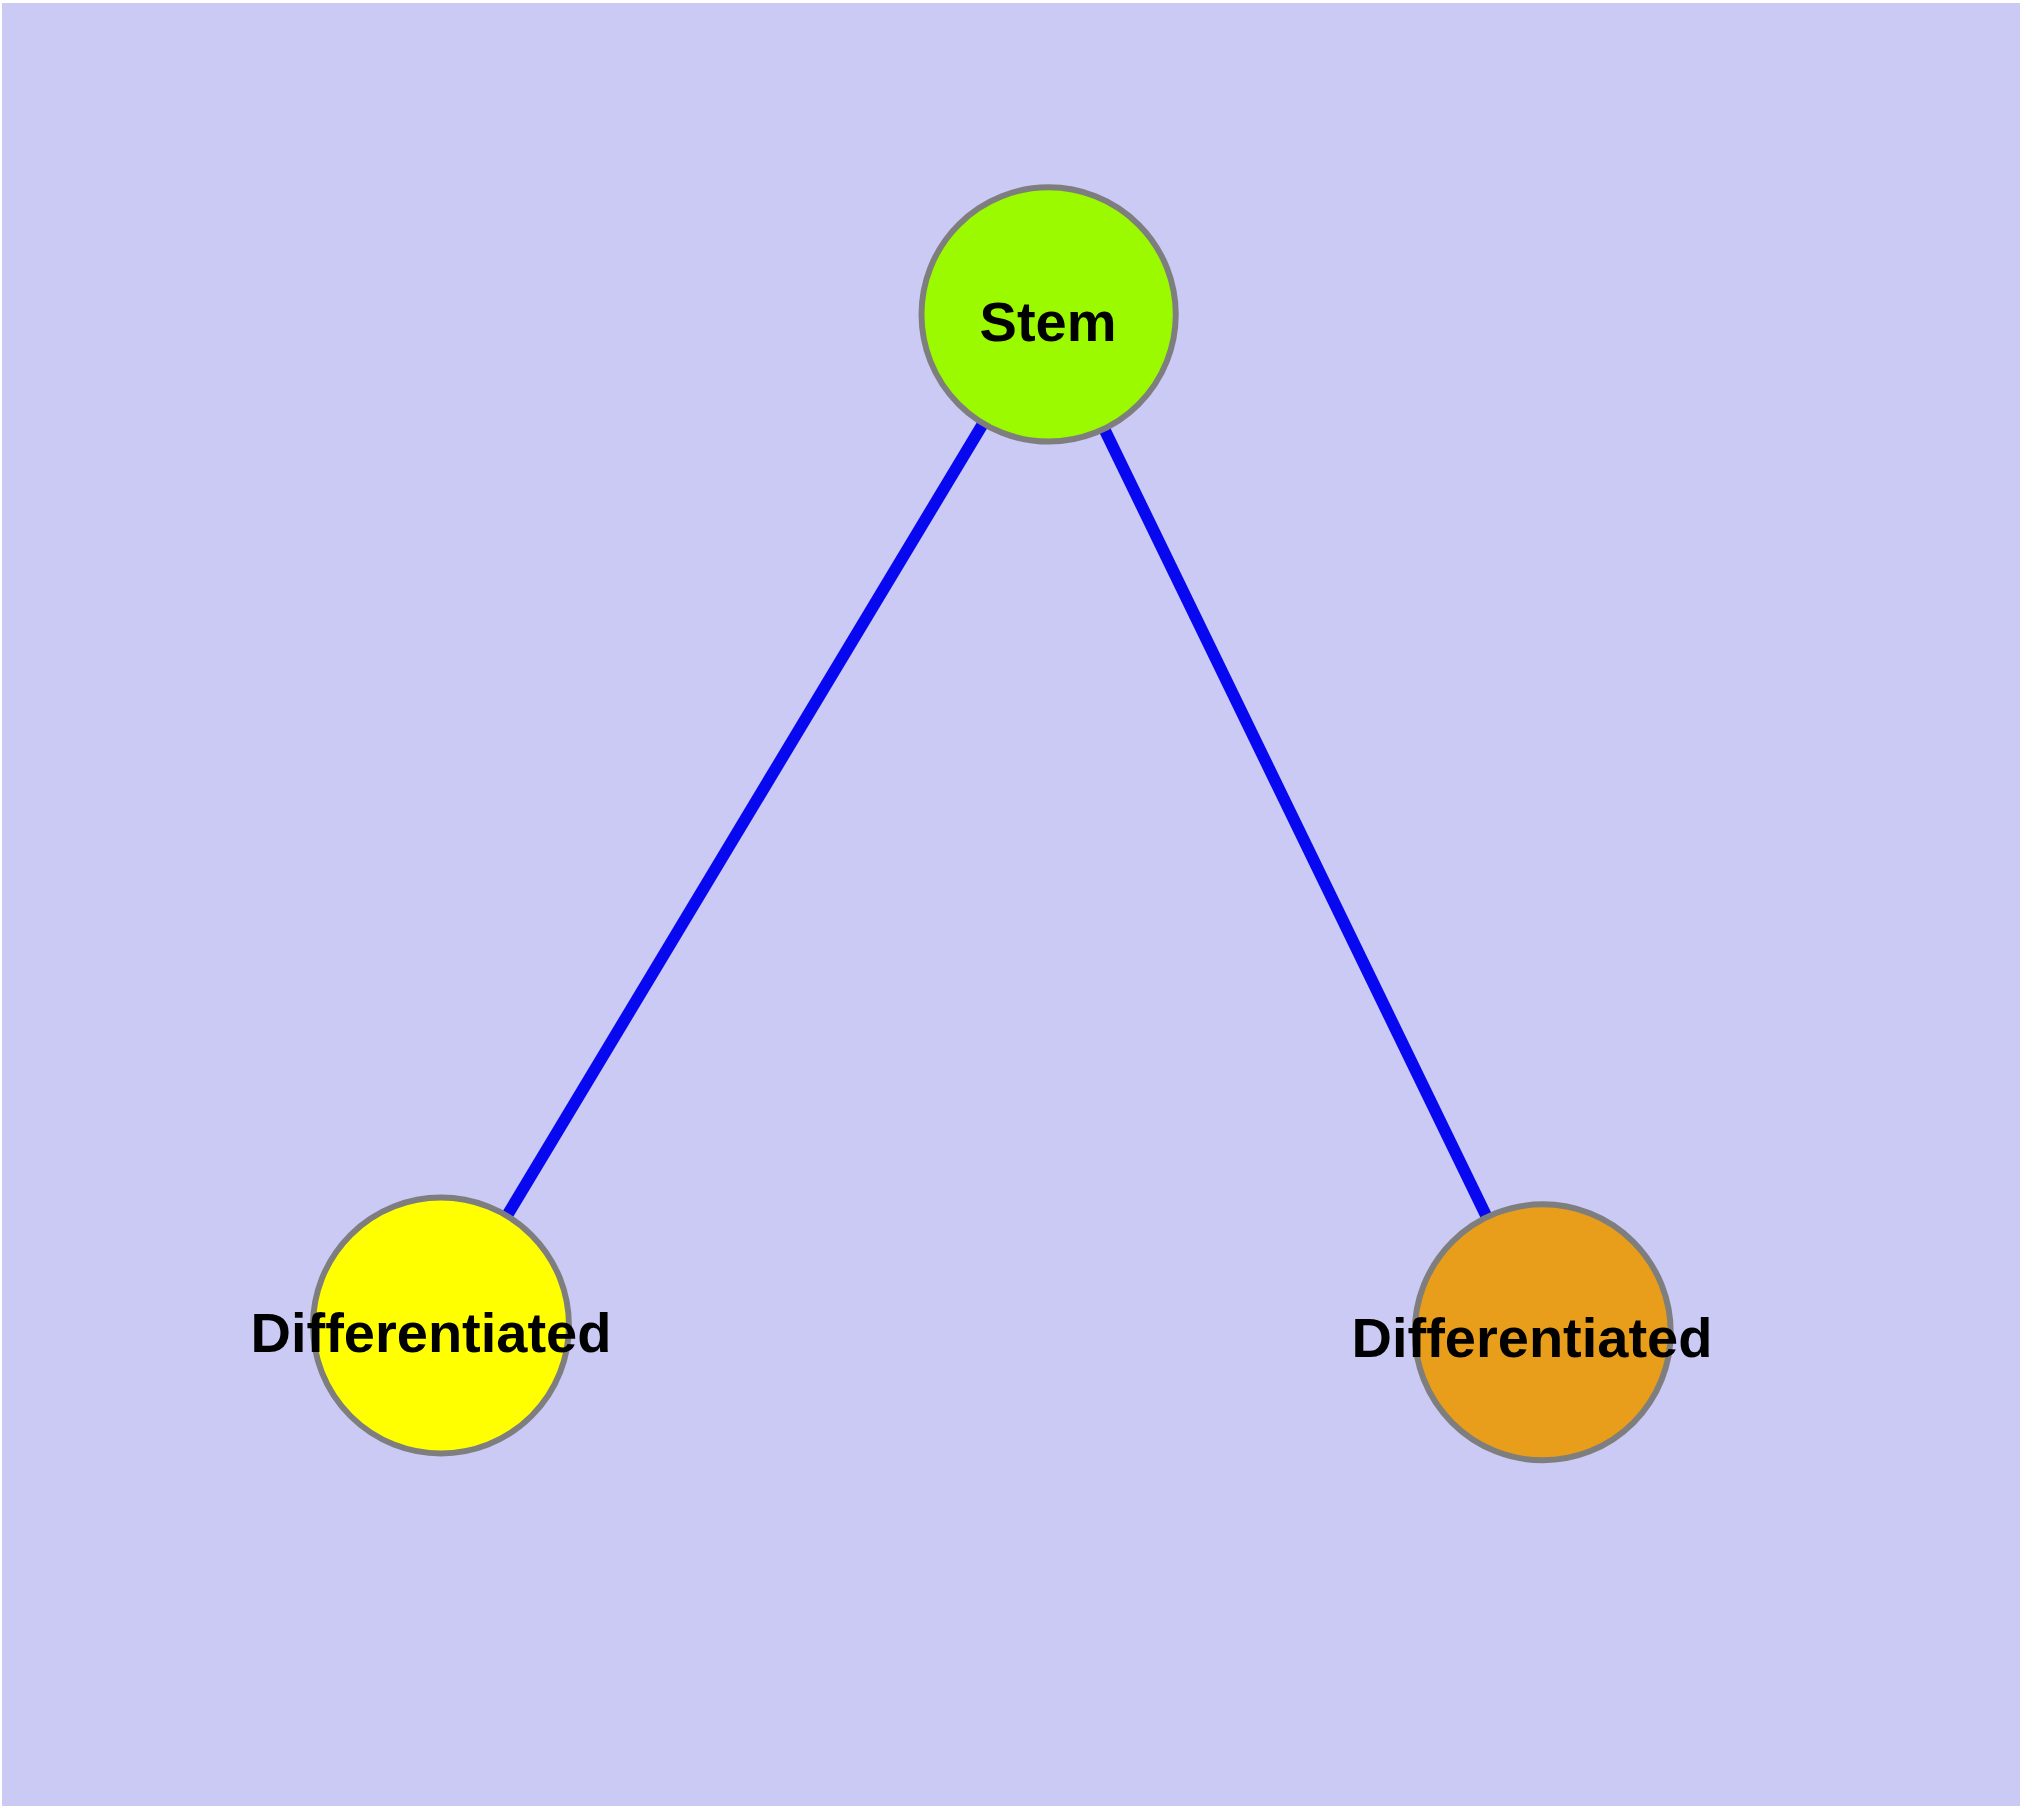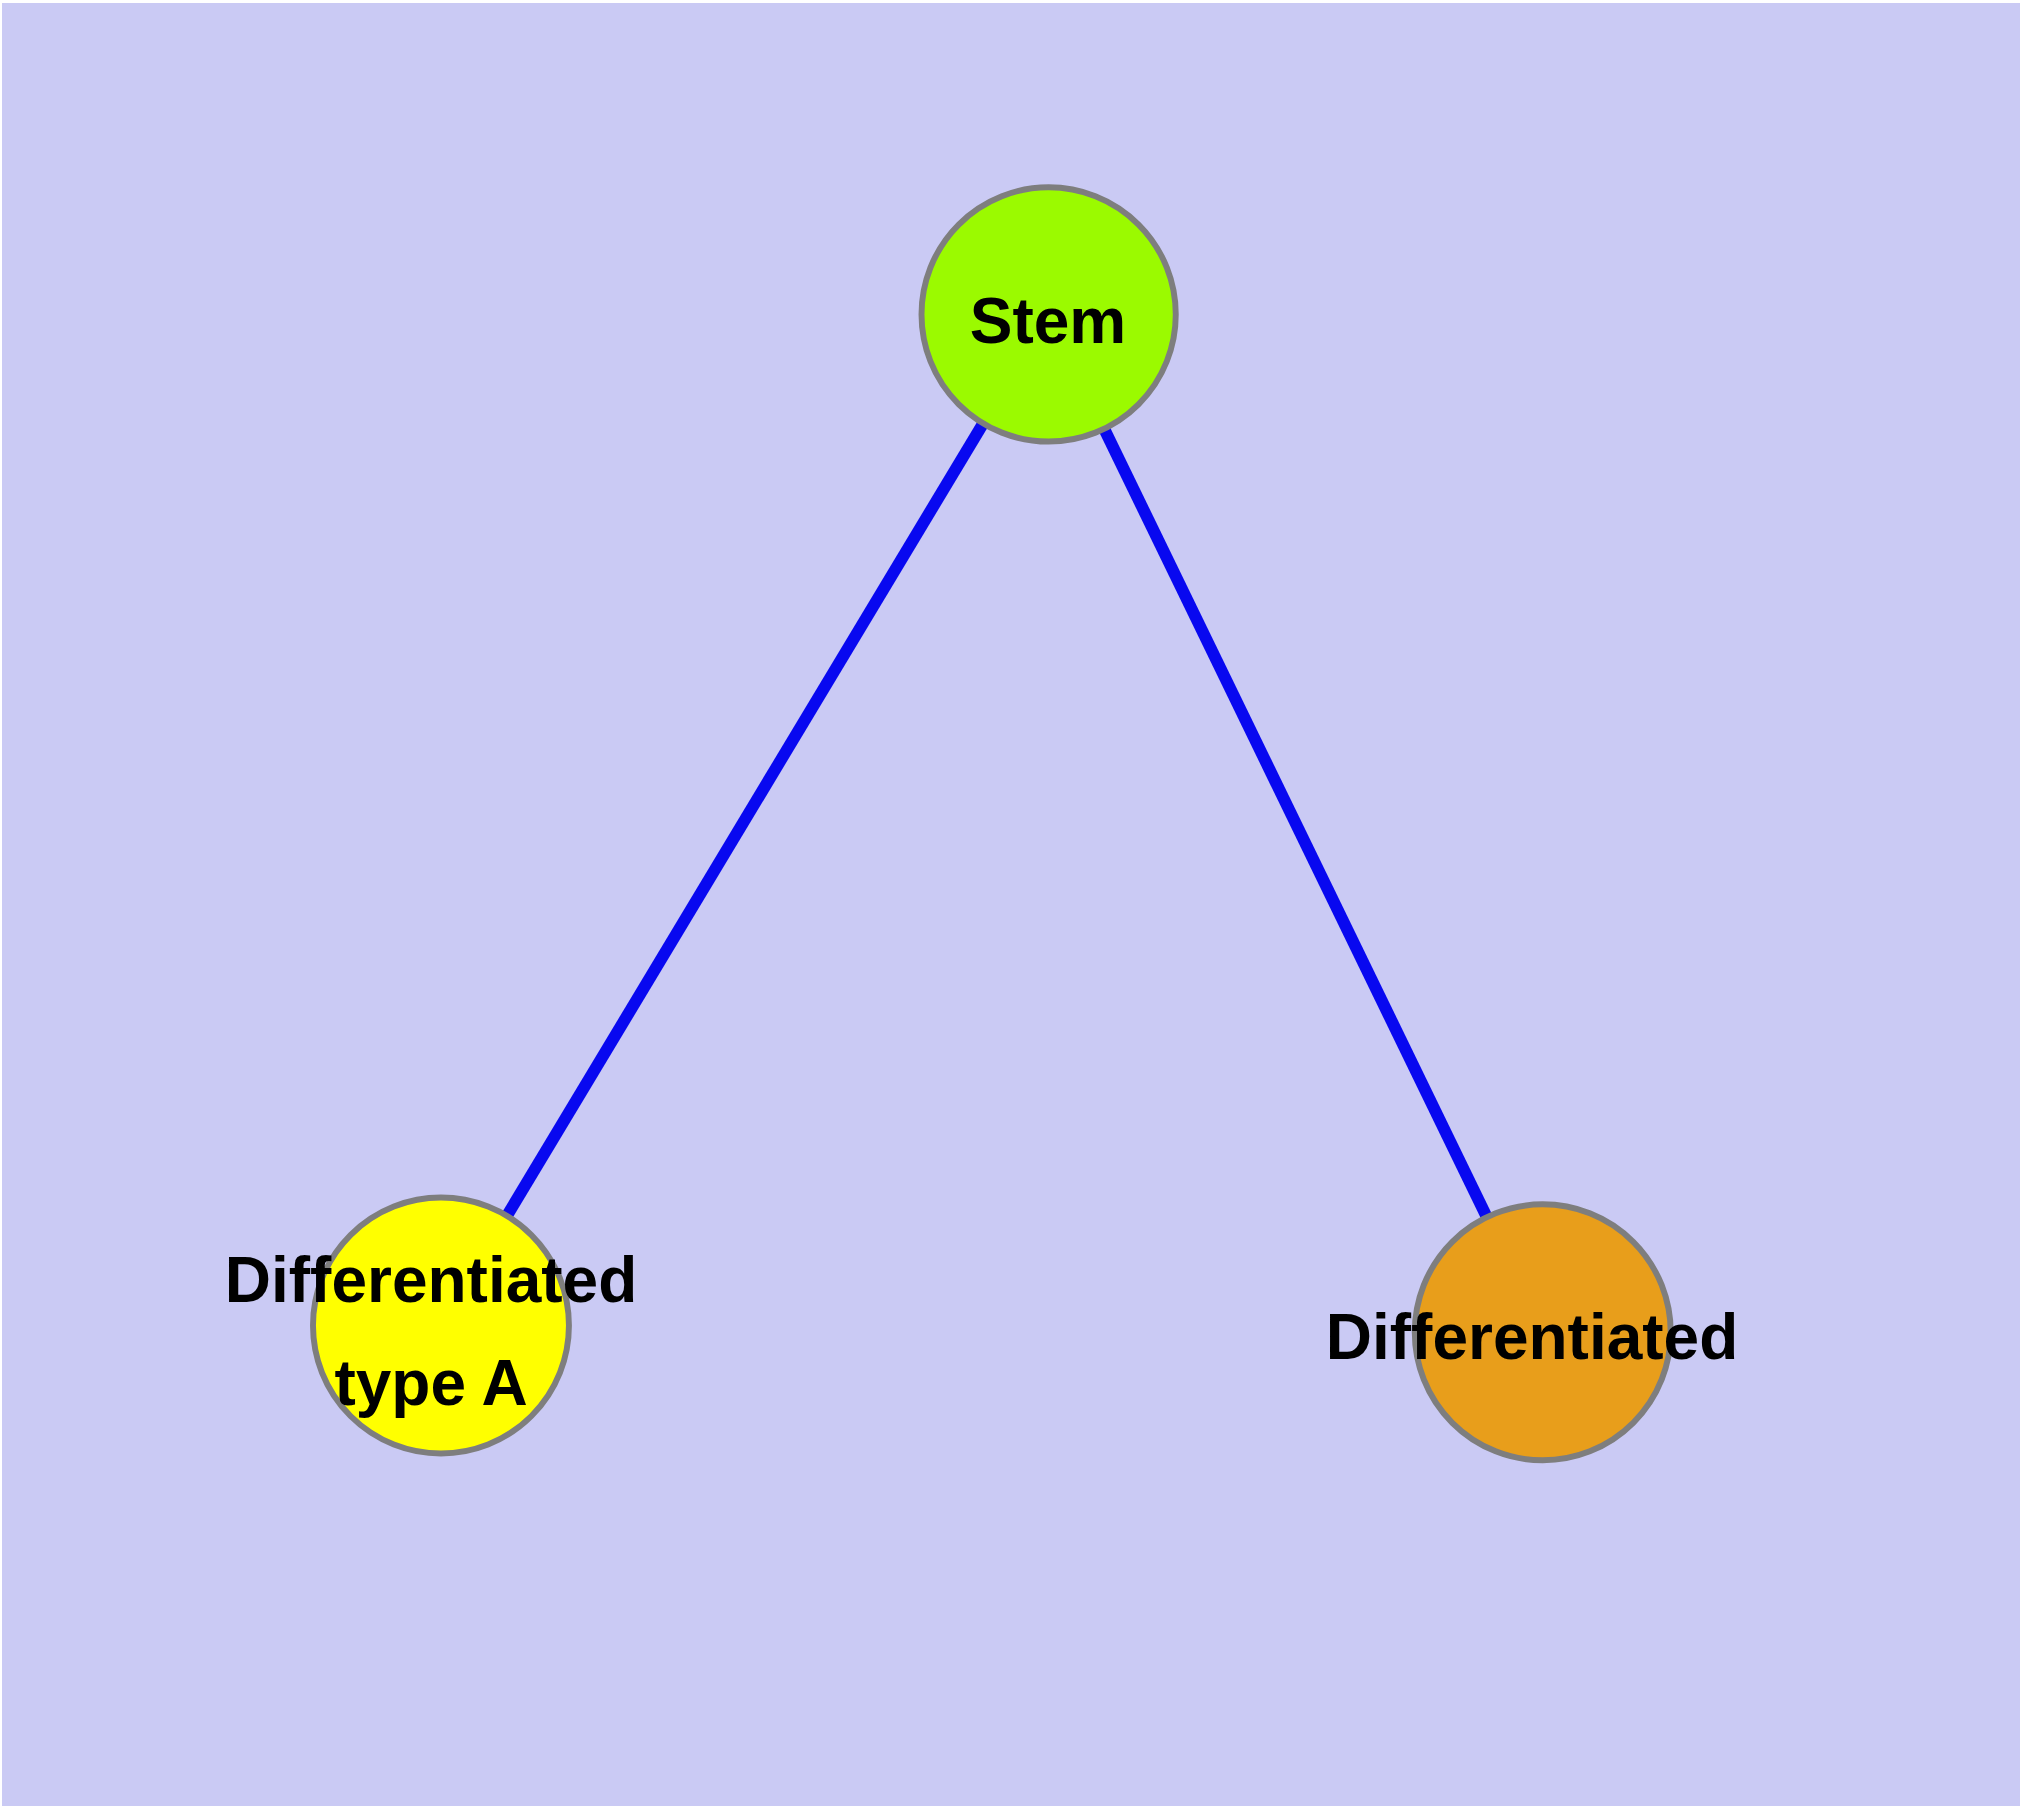--- a/index.html
+++ b/index.html
@@ -33,24 +33,23 @@
     stroke-width: 14px;
     stroke-linecap: butt;
   }
   svg.graph circle.node {
     stroke-width: 7px;
   }
   .node-label {
     position: absolute;
     z-index: 2;
     transform: translate(-50%, -50%);
-    text-align: center;
     color: #000000;
     font-weight: 700;
-    font-size: 64px;
+    font-size: 56px;
     line-height: 103px;
     white-space: nowrap;
   }
 </style>
 </head>
 <body>
 
 <div class="canvas" style="background-color: rgb(202, 202, 244);"></div>
 
 <svg class="graph" width="2021" height="1812" viewBox="0 0 2384 2138">
@@ -61,19 +60,18 @@
   <circle class="node" cx="520" cy="1564" r="151" fill="#FFFF00" stroke="#7E7E7E"></circle>
   <circle class="node" cx="1820" cy="1572" r="151" fill="#E89E1B" stroke="#7E7E7E"></circle>
 </svg>
 
 <div class="node-label" style="left: 1048px; top: 321px; color: rgb(0, 0, 0);">
   <span>Stem</span>
 </div>
 
 <div class="node-label" style="left: 431px; top: 1332px; color: rgb(0, 0, 0);">
   <div>Differentiated</div>
-  <div>type A</div>
 </div>
 
 <div class="node-label" style="left: 1532px; top: 1337px; color: rgb(0, 0, 0);">
   <div>Differentiated</div>
 </div>
 
 
 </body></html>

